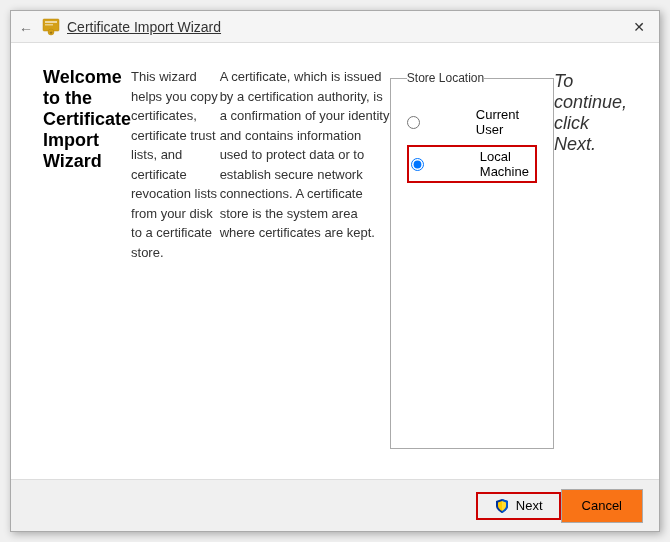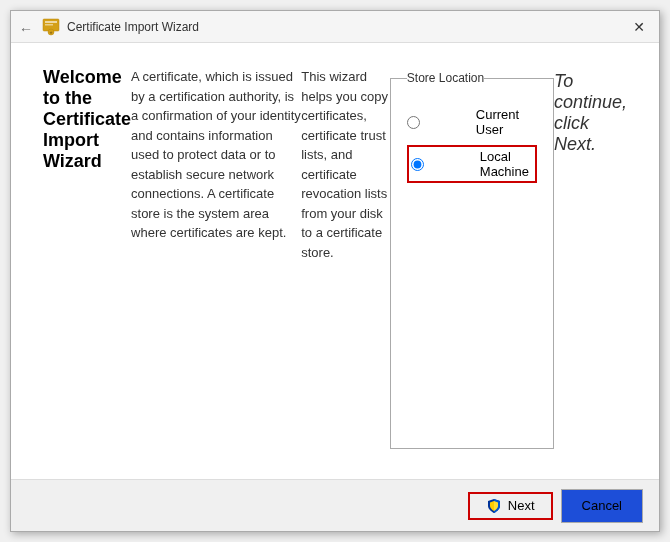--- a/index.html
+++ b/index.html
@@ -39,22 +39,23 @@
       cursor: pointer;
     }
     .title-bar-icon {
       width: 20px;
       height: 20px;
       margin-right: 6px;
       flex-shrink: 0;
     }
     .title-bar-text {
       flex: 1;
-      font-size: 12px;
-      color: #333;
+      font-size: 14px;
+      color: #333;
+      text-decoration: underline;
     }
     .title-bar-close {
       width: 24px;
       height: 24px;
       display: flex;
       align-items: center;
       justify-content: center;
       cursor: pointer;
       font-size: 14px;
       color: #333;
@@ -115,30 +116,30 @@
       font-style: italic;
     }
     .footer {
       height: 52px;
       background: #f0f0f0;
       border-top: 1px solid #ddd;
       display: flex;
       align-items: center;
       justify-content: flex-end;
       padding: 0 16px;
-      gap: 8px;
+      gap: 0;
       flex-shrink: 0;
     }
     .btn {
       height: 28px;
       padding: 16px 20px;
       font-size: 13px;
       cursor: pointer;
       border: 1px solid #aaa;
-      background: #1d4ed8;
+      background: #f97316;
       color: #000;
       display: flex;
       align-items: center;
       gap: 6px;
     }
     .btn-next {
       border: 2px solid #cc0000;
       background: #f0f0f0;
       padding: 0 16px;
     }
@@ -168,22 +169,22 @@
       <circle cx="10" cy="15" r="3" fill="#d4a017" stroke="#b8860b" stroke-width="0.5"></circle>
       <text x="10" y="17" text-anchor="middle" font-size="4" fill="#8B6914">★</text>
     </svg>
     <span class="title-bar-text">Certificate Import Wizard</span>
     <span class="title-bar-close">✕</span>
   </div>
 
   <div class="content">
     <div class="wizard-title">Welcome to the Certificate Import Wizard</div>
 
+    <p class="description">This wizard helps you copy certificates, certificate trust lists, and certificate revocation lists from your disk to a certificate store.</p>
     <p class="description">A certificate, which is issued by a certification authority, is a confirmation of your identity and contains information used to protect data or to establish secure network connections. A certificate store is the system area where certificates are kept.</p>
-    <p class="description">This wizard helps you copy certificates, certificate trust lists, and certificate revocation lists from your disk to a certificate store.</p>
 
     <fieldset class="store-location-group">
       <legend class="store-location-legend">Store Location</legend>
 
       <label class="radio-option">
         <input type="radio" name="store_location" value="current_user" style="">
         <span>Current User</span>
       </label>
 
       <label class="radio-option local-machine-option">

